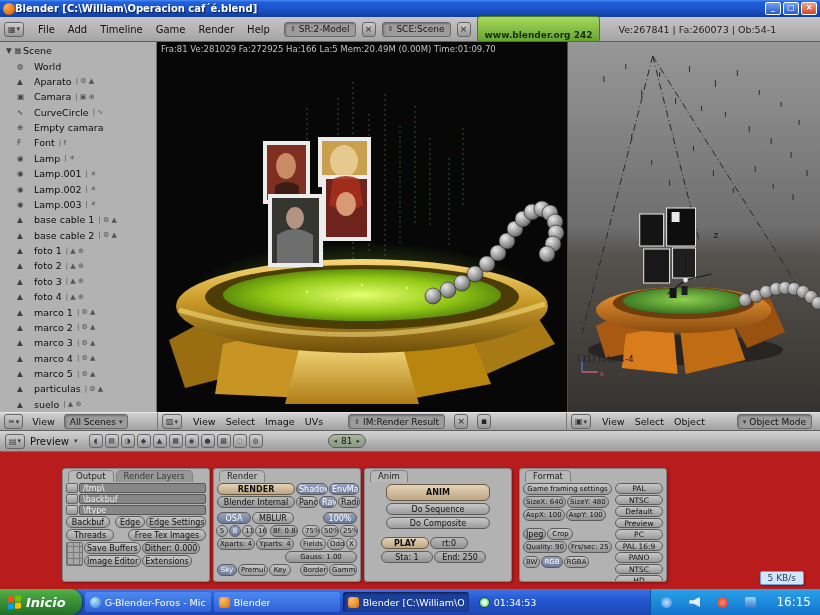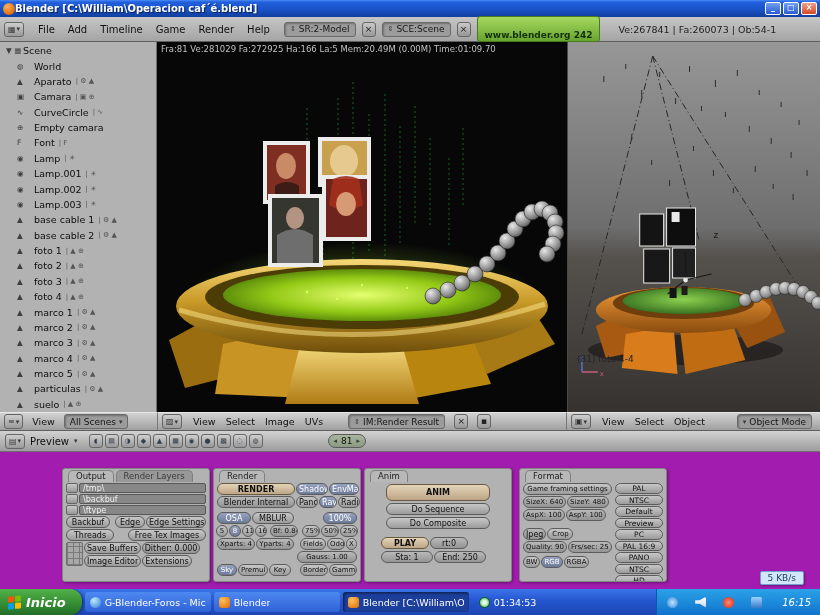--- a/index.html
+++ b/index.html
@@ -62,21 +62,21 @@
 
   
   .btns-header { height:21px; background:linear-gradient(#d2d2d2,#9d9d9d); border-bottom:1px solid #6e6e6e;
     display:flex; align-items:center; gap:5px; padding:0 5px; }
   .ctx-icons { display:flex; gap:2px; margin-left:6px; }
   .ctx-icon { width:14px; height:14px; font-size:7px; line-height:12px; text-align:center; color:#38404e;
     background:linear-gradient(#d0d0d0,#989898); border:1px solid #666; border-radius:3px; }
   .framefield { margin-left:60px; display:inline-flex; align-items:center; gap:4px; height:14px; padding:0 5px;
     background:linear-gradient(#aab6a0,#8a9a80); border:1px solid #5a5a5a; border-radius:7px; font-size:9px; }
 
-  .btnswin { position:relative; height:137px; background:#a21caf; }
+  .btnswin { position:relative; height:137px; background:#b91c1c; }
   .panel { position:absolute; background:#b2b2b2; border:1px solid #858585; border-radius:3px;
     box-shadow:1px 1px 3px rgba(0,0,0,.35); top:16px; width:148px; height:114px; overflow:hidden; }
   .tabs { display:flex; gap:2px; padding:1px 5px 0; height:13px; }
   .tab { font-size:8.5px; line-height:11px; padding:0 7px; background:#b8b8b8; border:1px solid #808080; border-bottom:none;
     border-radius:5px 5px 0 0; color:#222; white-space:nowrap; }
   .tab.off { background:#989898; color:#3a3a3a; }
   .row { display:flex; gap:1px; margin:1px 3px; align-items:stretch; }
   .row.tight { margin:1px 2px; }
   .sp { flex:1; }
   .btn { font-size:8px; height:12px; line-height:11px; text-align:center; color:#101010; white-space:nowrap; overflow:hidden;
@@ -110,22 +110,22 @@
   .tasks { display:flex; }
   .task { width:126px; height:20px; margin-left:3px; display:flex; align-items:center; gap:4px; padding:0 5px;
     background:linear-gradient(#4d88f0,#3061d6); border-radius:3px; color:#fff; font-size:9.5px; overflow:hidden; }
   .task.active { background:#1c3f9b; box-shadow:inset 1px 1px 3px rgba(0,0,0,.6); }
   .task-label { white-space:nowrap; overflow:hidden; }
   .task-icon { width:11px; height:11px; flex:0 0 auto; }
   .task-icon.ie { border-radius:50%; background:radial-gradient(circle at 35% 30%,#bfe8ff,#2a7fd4); }
   .task-icon.blender { border-radius:3px; background:radial-gradient(circle at 35% 30%,#ffc060,#e06a00); }
   .stopwatch { margin-left:10px; display:flex; align-items:center; gap:4px; color:#fff; font-size:9.5px; }
   .sw-icon { width:11px; height:11px; border-radius:50%; background:radial-gradient(#eaffea 25%,#2fae3e); border:1px solid #0c5c18; }
-  .tray { margin-left:auto; height:26px; display:flex; align-items:center; gap:17px; padding:0 9px 0 10px; color:#fff; font-size:10px;
-    background:linear-gradient(#2aa2e8,#1173cd); border-left:1px solid #0a58a8;font-style:italic; }
+  .tray { margin-left:auto; height:26px; display:flex; align-items:center; gap:17px; padding:0 9px 0 10px; color:#fff; font-size:12px;
+    background:linear-gradient(#2aa2e8,#1173cd); border-left:1px solid #0a58a8; }
   .tray-icon { width:11px; height:11px; border-radius:2px; }
   .t1 { border-radius:50%; background:radial-gradient(#bfe4ff,#2f84d8); }
   .t2 { background:linear-gradient(#ffffff,#cfd8e8); clip-path:polygon(0 35%,40% 35%,100% 0,100% 100%,40% 65%,0 65%); }
   .t3 { border-radius:50%; background:radial-gradient(#ff8a7a,#d22a12); }
   .t4 { background:linear-gradient(#9fd4ff,#3a78c8); }
   .clock { margin-left:3px; }
   .tooltip { position:absolute; right:16px; top:571px; z-index:5; padding:1px 7px; font-size:9px; color:#1a3a5c;
     background:#d3e6f9; border:1px solid #6fa0d0; border-radius:2px; box-shadow:1px 1px 2px rgba(0,0,0,.3); }
 </style>
 </head>
@@ -649,21 +649,21 @@
       <div class="row">
         <span class="btn num tiny" style="width:38px">Xparts: 4</span>
         <span class="btn num tiny" style="width:38px">Yparts: 4</span>
         <span class="sp"></span>
         <span class="btn tiny" style="width:26px">Fields</span>
         <span class="btn tiny" style="width:18px">Odd</span>
         <span class="btn tiny" style="width:11px">X</span>
       </div>
       <div class="row">
         <span class="sp"></span>
-        <span class="btn num tiny" style="width:60px">Gauss: 1.00</span>
+        <span class="btn num tiny" style="width:72px">Gauss: 1.00</span>
       </div>
       <div class="row">
         <span class="btn on tiny" style="width:20px">Sky</span>
         <span class="btn tiny" style="width:30px">Premul</span>
         <span class="btn tiny" style="width:22px">Key</span>
         <span class="sp"></span>
         <span class="btn tiny" style="width:28px">Border</span>
         <span class="btn tiny" style="width:28px">Gamma</span>
       </div>
     </div>

